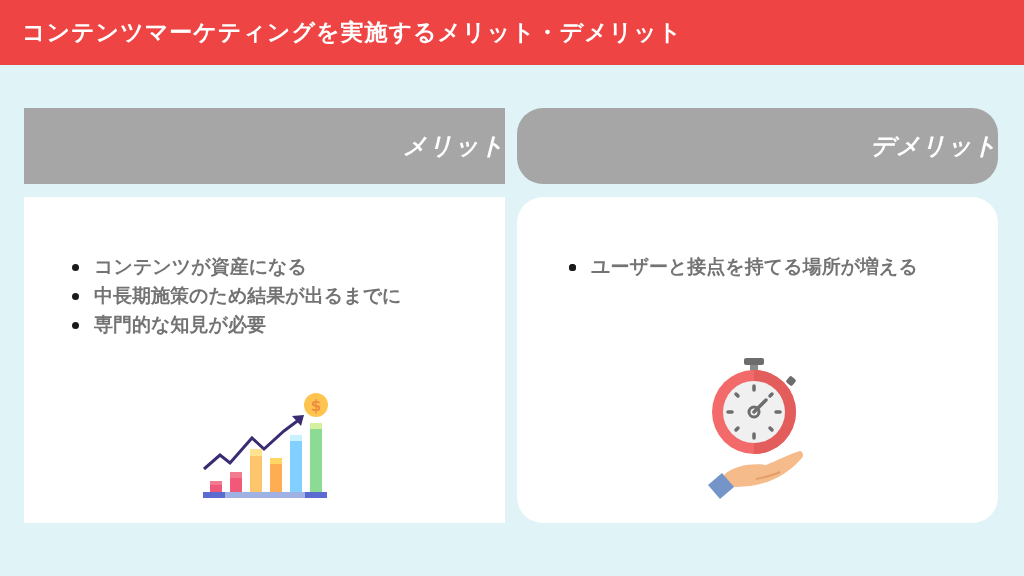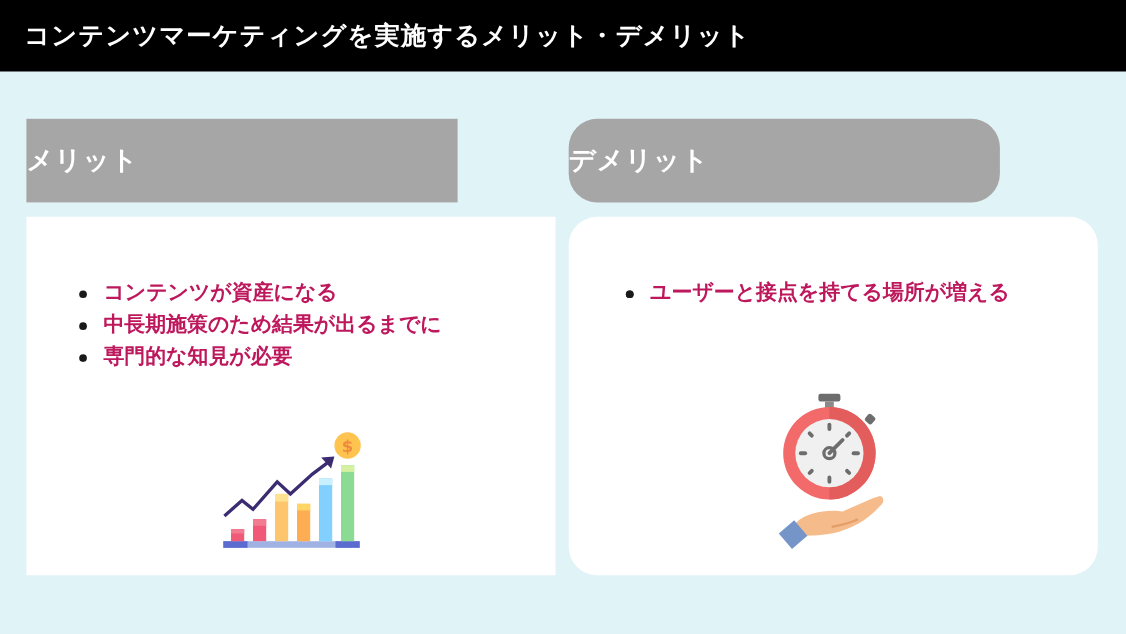--- a/index.html
+++ b/index.html
@@ -4,45 +4,45 @@
   <style>
     html, body { margin: 0; padding: 0; }
     body {
       width: 1024px; height: 576px; overflow: hidden;
       background: #e0f3f7;
       font-family: "DejaVu Sans", "Liberation Sans", sans-serif;
       position: relative;
     }
     .title-bar {
       position: absolute; left: 0; top: 0; width: 1024px; height: 65px;
-      background: #000000;
+      background: #ef4444;
       display: flex; align-items: center;
     }
     .title-bar .title {
       color: #ffffff; font-size: 23px; font-weight: bold;
       margin-left: 22px; letter-spacing: 1px;
     }
     .col-header {
-      position: absolute; top: 108px; height: 76px; width: 392px;
+      position: absolute; top: 108px; height: 76px; width: 481px;
       background: #a6a6a6;
-      display: flex; align-items: center; justify-content: flex-start;
+      display: flex; align-items: center; justify-content: flex-end; font-style: italic;
     }
     .col-header span { color: #ffffff; font-size: 24px; font-weight: bold; letter-spacing: 1px; }
     .col-body {
       position: absolute; top: 197px; height: 326px; width: 481px;
       background: #ffffff;
     }
     #left-header, #left-body { left: 24px; }
     #right-header, #right-body { left: 517px; border-radius: 26px; }
     ul.points {
       list-style: none; margin: 0; padding: 0;
       position: absolute;
     }
     ul.points li {
-      font-size: 19px; font-weight: bold; color: #be185d;
+      font-size: 19px; font-weight: bold; color: #737373;
       line-height: 29px; position: relative; padding-left: 26px;
     }
     ul.points li .bullet {
       position: absolute; left: 4px; top: 12px;
       width: 7px; height: 7px; border-radius: 50%; background: #1a1a1a;
     }
     #left-points { left: 44px; top: 55px; }
     #right-points { left: 48px; top: 55px; }
     .illus { position: absolute; }
     #chart-illus { left: 176px; top: 192px; }

